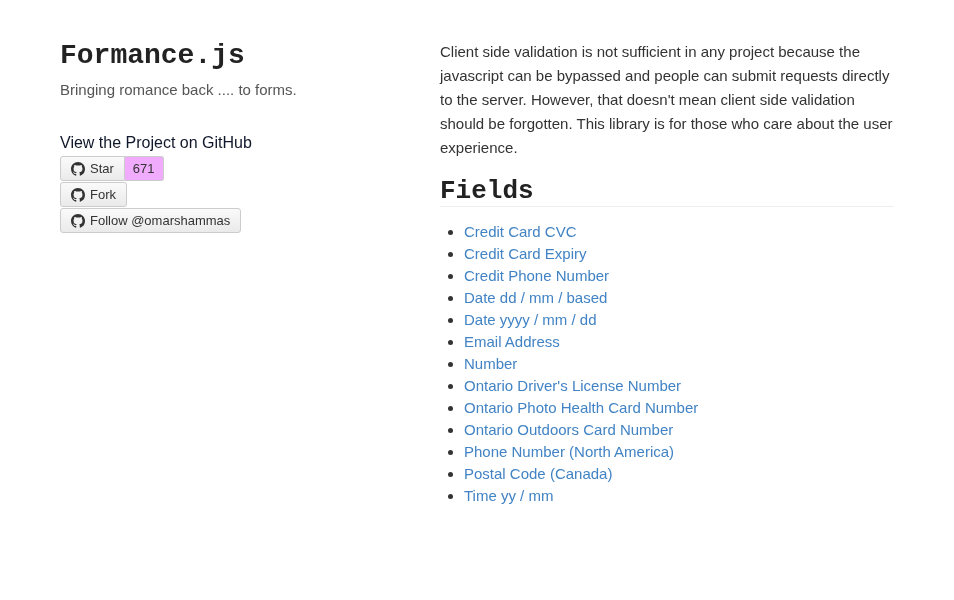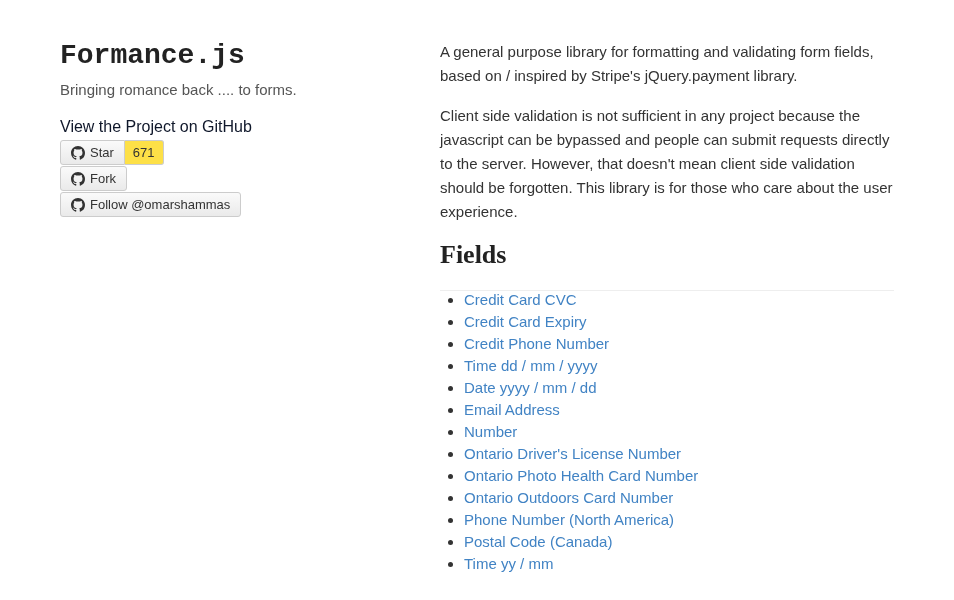--- a/index.html
+++ b/index.html
@@ -36,21 +36,21 @@
       font-size: 28px;
       font-weight: bold;
       color: #222;
       margin-bottom: 10px;
       font-family: Liberation Mono, monospace;
     }
 
     .tagline {
       font-size: 15px;
       color: #555;
-      margin-bottom: 20px;
+      margin-bottom: 36px;
       font-family: Arial, sans-serif;
     }
 
     .github-link {
       display: block;
       color: #0f172a;
       text-decoration: none;
       font-size: 16px;
       font-family: Arial, sans-serif;
       margin-bottom: 4px;
@@ -99,21 +99,21 @@
       font-size: 13px;
       font-family: Arial, sans-serif;
       color: #333;
       cursor: pointer;
       text-decoration: none;
     }
 
     .gh-count {
       display: inline-block;
       padding: 4px 8px;
-      background: #fde047;
+      background: #f0abfc;
       border: 1px solid #ccc;
       border-left: none;
       border-radius: 0 3px 3px 0;
       font-size: 13px;
       font-family: Arial, sans-serif;
       color: #333;
     }
 
     .gh-btn.with-count {
       border-radius: 3px 0 0 3px;
@@ -131,23 +131,24 @@
       color: #333;
       line-height: 1.6;
       margin-bottom: 16px;
       font-family: Arial, sans-serif;
     }
 
     .fields-heading {
       font-size: 26px;
       font-weight: bold;
       color: #222;
-      font-family: Liberation Serif, serif;
+      margin-bottom: 16px;
+      font-family: Liberation Mono, monospace;
       border-bottom: 1px solid #eee;
-      padding-bottom: 20px;
+      padding-bottom: 0;
     }
 
     .fields-list {
       list-style: disc;
       padding-left: 24px;
       font-family: Arial, sans-serif;
     }
 
     .fields-list li {
       margin-bottom: 4px;
@@ -196,30 +197,29 @@
           <svg class="octocat-icon" viewBox="0 0 16 16" fill="#333">
             <path d="M8 0C3.58 0 0 3.58 0 8c0 3.54 2.29 6.53 5.47 7.59.4.07.55-.17.55-.38 0-.19-.01-.82-.01-1.49-2.01.37-2.53-.49-2.69-.94-.09-.23-.48-.94-.82-1.13-.28-.15-.68-.52-.01-.53.63-.01 1.08.58 1.23.82.72 1.21 1.87.87 2.33.66.07-.52.28-.87.51-1.07-1.78-.2-3.64-.89-3.64-3.95 0-.87.31-1.59.82-2.15-.08-.2-.36-1.02.08-2.12 0 0 .67-.21 2.2.82.64-.18 1.32-.27 2-.27.68 0 1.36.09 2 .27 1.53-1.04 2.2-.82 2.2-.82.44 1.1.16 1.92.08 2.12.51.56.82 1.27.82 2.15 0 3.07-1.87 3.75-3.65 3.95.29.25.54.73.54 1.48 0 1.07-.01 1.93-.01 2.2 0 .21.15.46.55.38A8.013 8.013 0 0016 8c0-4.42-3.58-8-8-8z"></path>
           </svg>
           <span>Follow @omarshammas</span>
         </a>
       </div>
     </div>
   </div>
 
   <div class="main-content">
-    <p class="description-para">A general purpose library for formatting and validating form fields, based on / inspired by Stripe's jQuery.payment library.</p>
     <p class="description-para">Client side validation is not sufficient in any project because the javascript can be bypassed and people can submit requests directly to the server. However, that doesn't mean client side validation should be forgotten. This library is for those who care about the user experience.</p>
 
     <h2 class="fields-heading">Fields</h2>
 
     <ul class="fields-list" id="fields-list">
     <li><a href="#">Credit Card CVC</a></li>
         <li><a href="#">Credit Card Expiry</a></li>
         <li><a href="#">Credit Phone Number</a></li>
-        <li><a href="#">Time dd / mm / yyyy</a></li>
+        <li><a href="#">Date dd / mm / based</a></li>
         <li><a href="#">Date yyyy / mm / dd</a></li>
         <li><a href="#">Email Address</a></li>
         <li><a href="#">Number</a></li>
         <li><a href="#">Ontario Driver's License Number</a></li>
         <li><a href="#">Ontario Photo Health Card Number</a></li>
         <li><a href="#">Ontario Outdoors Card Number</a></li>
         <li><a href="#">Phone Number (North America)</a></li>
         <li><a href="#">Postal Code (Canada)</a></li>
         <li><a href="#">Time yy / mm</a></li>
       </ul>

